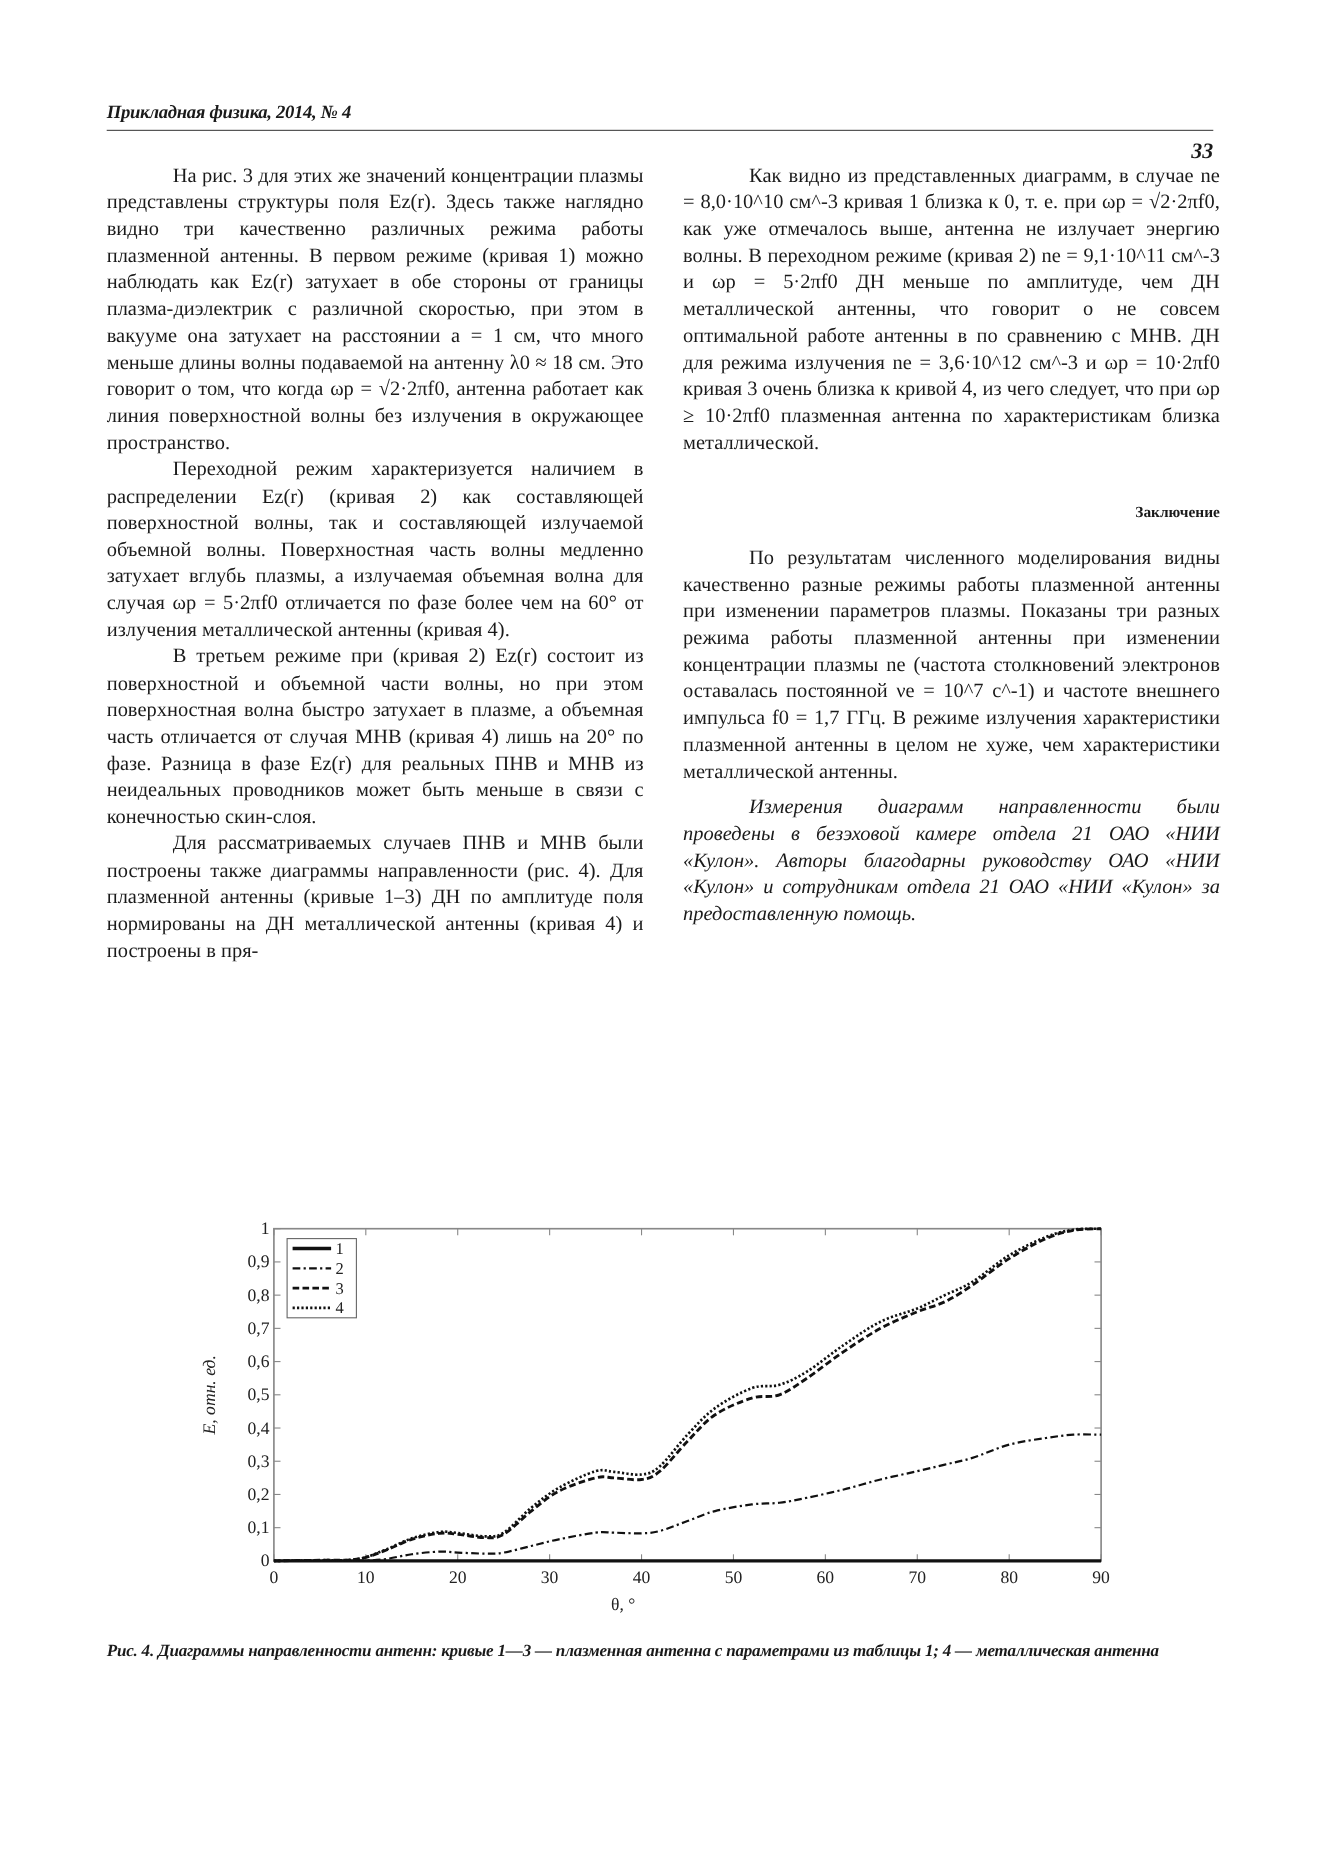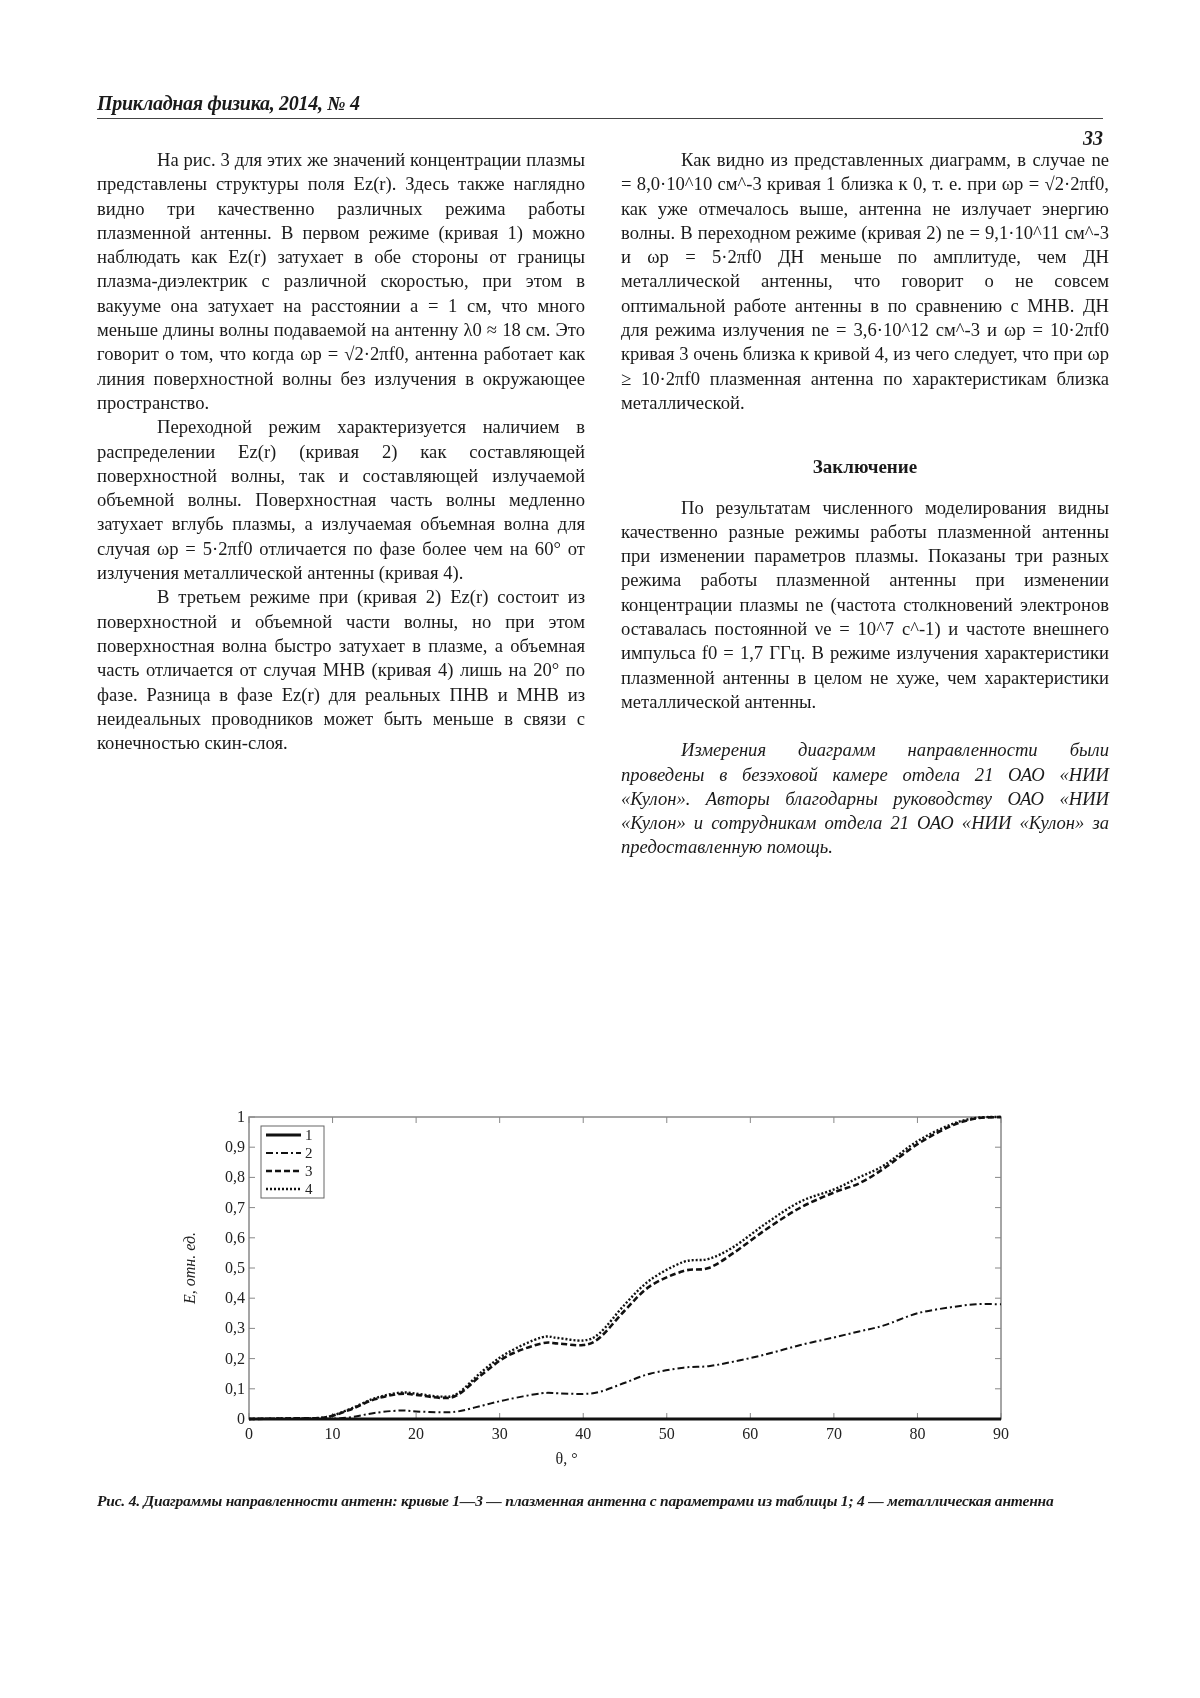--- a/index.html
+++ b/index.html
@@ -1,47 +1,48 @@
 <!DOCTYPE html>
 <html><head>
 <meta charset="utf-8">
 <style>
   html, body { margin: 0; padding: 0; background: #fff; }
   body { width: 1200px; height: 1698px; position: relative; overflow: hidden;
          font-family: "Liberation Serif", "DejaVu Serif", serif; color: #1a1a1a; }
   .header { position: absolute; left: 97px; top: 92px; width: 1006px; height: 26px;
             border-bottom: 1.5px solid #444; }
   .header .journal { position: absolute; left: 0; top: 0; font-style: italic; font-weight: bold;
-            font-size: 20px; letter-spacing: -0.3px; }
+            font-size: 17px; letter-spacing: -0.3px; }
   .header .page-num { position: absolute; right: 0; top: -2px; font-style: italic; font-weight: bold; font-size: 20px; margin-top: 37px; }
   .col { position: absolute; top: 148px; width: 488px; font-size: 18.6px; line-height: 24.3px;
          text-align: justify; }
   .col.left { left: 97px; }
   .col.right { left: 621px; }
   .col p { margin: 0; text-indent: 0; }
   .col p.ind { text-indent: 60px; }
-  .col .heading { text-align: center; font-weight: bold; margin: 40px 0 16px 0; font-size: 19px; }
-  .col .ack { font-style: italic; margin-top: 24px; }
+  .col .heading { text-align: right; font-weight: bold; margin: 40px 0 16px 0; font-size: 14px; }
+  .col .ack { font-style: italic; margin-top: 8px; }
   .figure { position: absolute; left: 170px; top: 1100px; width: 860px; height: 380px; }
   .caption { position: absolute; left: 97px; top: 1490px; width: 1006px; font-style: italic;
              font-weight: bold; font-size: 15.5px; line-height: 22px; letter-spacing: -0.2px; }
   svg text { font-family: "Liberation Serif", "DejaVu Serif", serif; }
 </style>
 </head>
 <body>
 
 <div class="header">
   <span class="journal">Прикладная физика, 2014, № 4</span>
   <span class="page-num">33</span>
 </div>
 
 <div class="col left">
   <p class="ind">На рис. 3 для этих же значений концентрации плазмы представлены структуры поля Ez(r). Здесь также наглядно видно три качественно различных режима работы плазменной антенны. В первом режиме (кривая 1) можно наблюдать как Ez(r) затухает в обе стороны от границы плазма-диэлектрик с различной скоростью, при этом в вакууме она затухает на расстоянии a = 1 см, что много меньше длины волны подаваемой на антенну λ0 ≈ 18 см. Это говорит о том, что когда ωp = √2·2πf0, антенна работает как линия поверхностной волны без излучения в окружающее пространство.</p>
   <p class="ind">Переходной режим характеризуется наличием в распределении Ez(r) (кривая 2) как составляющей поверхностной волны, так и составляющей излучаемой объемной волны. Поверхностная часть волны медленно затухает вглубь плазмы, а излучаемая объемная волна для случая ωp = 5·2πf0 отличается по фазе более чем на 60° от излучения металлической антенны (кривая 4).</p>
   <p class="ind">В третьем режиме при (кривая 2) Ez(r) состоит из поверхностной и объемной части волны, но при этом поверхностная волна быстро затухает в плазме, а объемная часть отличается от случая МНВ (кривая 4) лишь на 20° по фазе. Разница в фазе Ez(r) для реальных ПНВ и МНВ из неидеальных проводников может быть меньше в связи с конечностью скин-слоя.</p>
+  <p class="ind">Для рассматриваемых случаев ПНВ и МНВ были построены также диаграммы направленности (рис. 4). Для плазменной антенны (кривые 1–3) ДН по амплитуде поля нормированы на ДН металлической антенны (кривая 4) и построены в пря-</p>
 </div>
 
 <div class="col right">
   <p class="ind">Как видно из представленных диаграмм, в случае ne = 8,0·10^10 см^-3 кривая 1 близка к 0, т. е. при ωp = √2·2πf0, как уже отмечалось выше, антенна не излучает энергию волны. В переходном режиме (кривая 2) ne = 9,1·10^11 см^-3 и ωp = 5·2πf0 ДН меньше по амплитуде, чем ДН металлической антенны, что говорит о не совсем оптимальной работе антенны в по сравнению с МНВ. ДН для режима излучения ne = 3,6·10^12 см^-3 и ωp = 10·2πf0 кривая 3 очень близка к кривой 4, из чего следует, что при ωp ≥ 10·2πf0 плазменная антенна по характеристикам близка металлической.</p>
   <div class="heading">Заключение</div>
   <p class="ind">По результатам численного моделирования видны качественно разные режимы работы плазменной антенны при изменении параметров плазмы. Показаны три разных режима работы плазменной антенны при изменении концентрации плазмы ne (частота столкновений электронов оставалась постоянной νe = 10^7 с^-1) и частоте внешнего импульса f0 = 1,7 ГГц. В режиме излучения характеристики плазменной антенны в целом не хуже, чем характеристики металлической антенны.</p>
   <p class="ind ack">Измерения диаграмм направленности были проведены в безэховой камере отдела 21 ОАО «НИИ «Кулон». Авторы благодарны руководству ОАО «НИИ «Кулон» и сотрудникам отдела 21 ОАО «НИИ «Кулон» за предоставленную помощь.</p>
 </div>
 
 <div class="figure">

